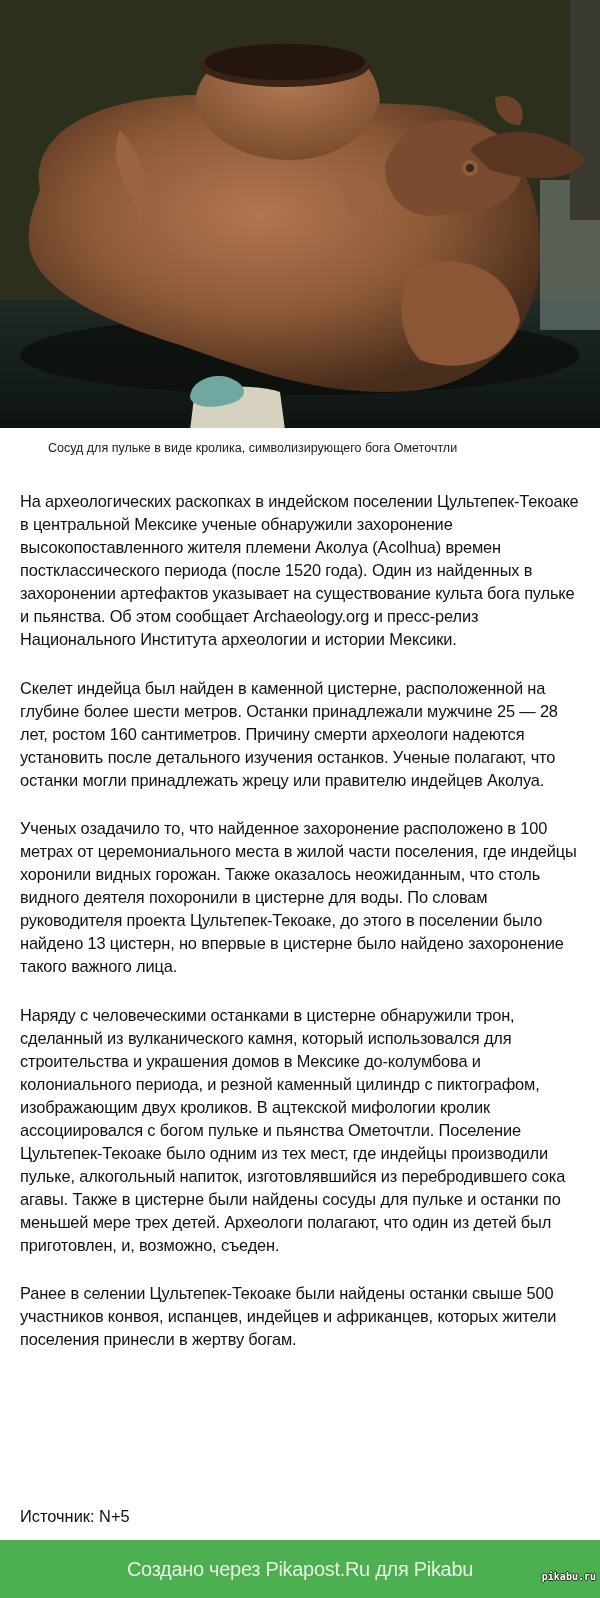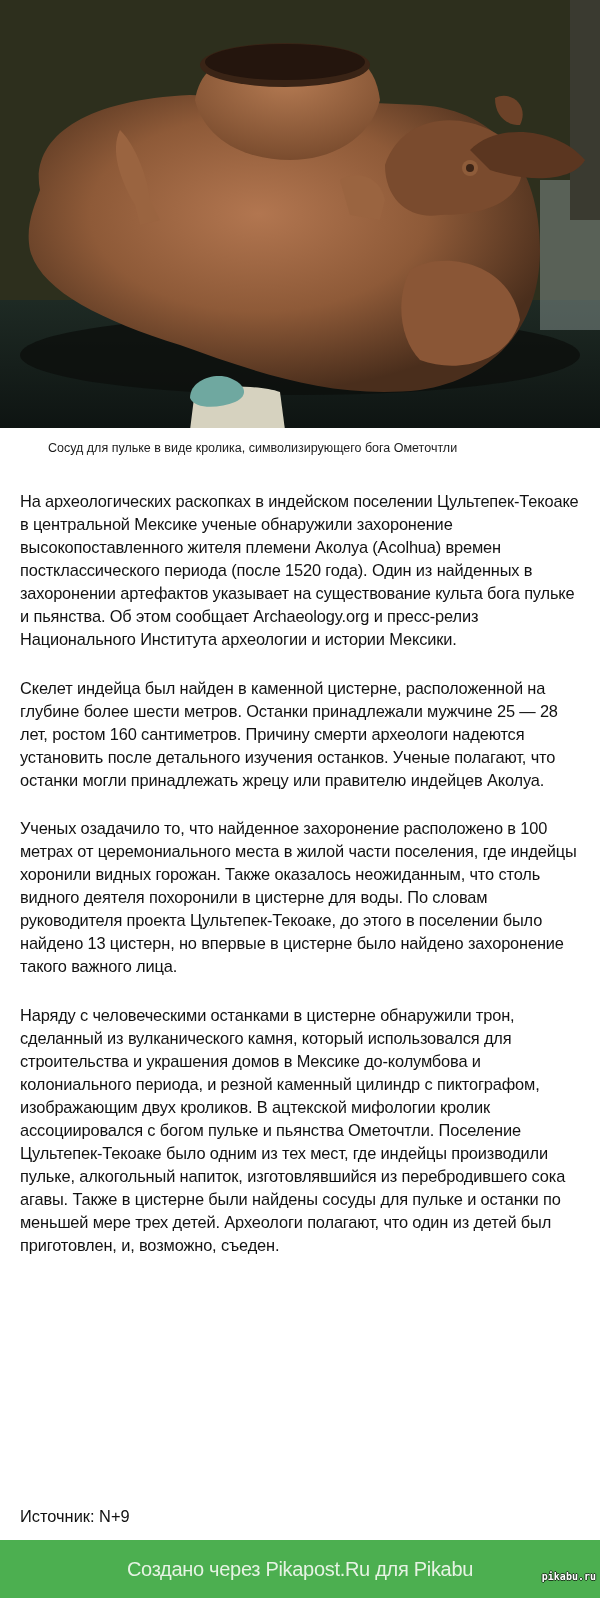--- a/index.html
+++ b/index.html
@@ -120,20 +120,21 @@
   </svg>
 </div>
 
 <div class="caption">Сосуд для пульке в виде кролика, символизирующего бога Ометочтли</div>
 
 <div class="article">
   <p>На археологических раскопках в индейском поселении Цультепек-Текоаке в центральной Мексике ученые обнаружили захоронение высокопоставленного жителя племени Аколуа (Acolhua) времен постклассического периода (после 1520 года). Один из найденных в захоронении артефактов указывает на существование культа бога пульке и пьянства. Об этом сообщает Archaeology.org и пресс-релиз Национального Института археологии и истории Мексики.</p>
   <p>Скелет индейца был найден в каменной цистерне, расположенной на глубине более шести метров. Останки принадлежали мужчине 25 — 28 лет, ростом 160 сантиметров. Причину смерти археологи надеются установить после детального изучения останков. Ученые полагают, что останки могли принадлежать жрецу или правителю индейцев Аколуа.</p>
   <p>Ученых озадачило то, что найденное захоронение расположено в 100 метрах от церемониального места в жилой части поселения, где индейцы хоронили видных горожан. Также оказалось неожиданным, что столь видного деятеля похоронили в цистерне для воды. По словам руководителя проекта Цультепек-Текоаке, до этого в поселении было найдено 13 цистерн, но впервые в цистерне было найдено захоронение такого важного лица.</p>
   <p>Наряду с человеческими останками в цистерне обнаружили трон, сделанный из вулканического камня, который использовался для строительства и украшения домов в Мексике до-колумбова и колониального периода, и резной каменный цилиндр с пиктографом, изображающим двух кроликов. В ацтекской мифологии кролик ассоциировался с богом пульке и пьянства Ометочтли. Поселение Цультепек-Текоаке было одним из тех мест, где индейцы производили пульке, алкогольный напиток, изготовлявшийся из перебродившего сока агавы. Также в цистерне были найдены сосуды для пульке и останки по меньшей мере трех детей. Археологи полагают, что один из детей был приготовлен, и, возможно, съеден.</p>
+  <p>Ранее в селении Цультепек-Текоаке были найдены останки свыше 500 участников конвоя, испанцев, индейцев и африканцев, которых жители поселения принесли в жертву богам.</p>
 </div>
 
-<div class="source">Источник: N+9</div>
+<div class="source">Источник: N+5</div>
 
 <div class="footer">
   <div class="footer-text">Создано через Pikapost.Ru для Pikabu</div>
   <div class="watermark">pikabu.ru</div>
 </div>
 
 </body></html>

